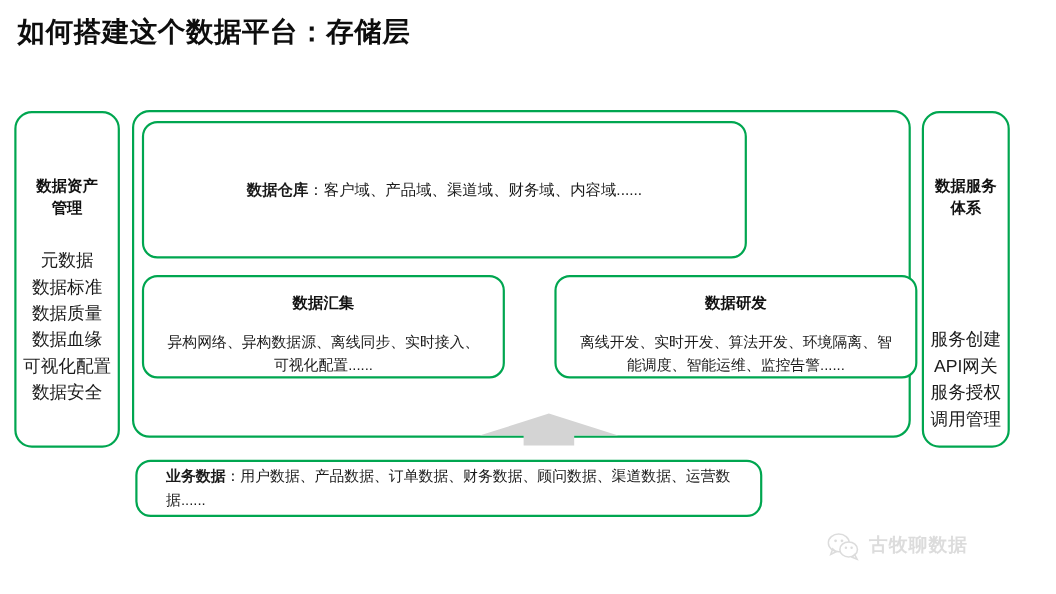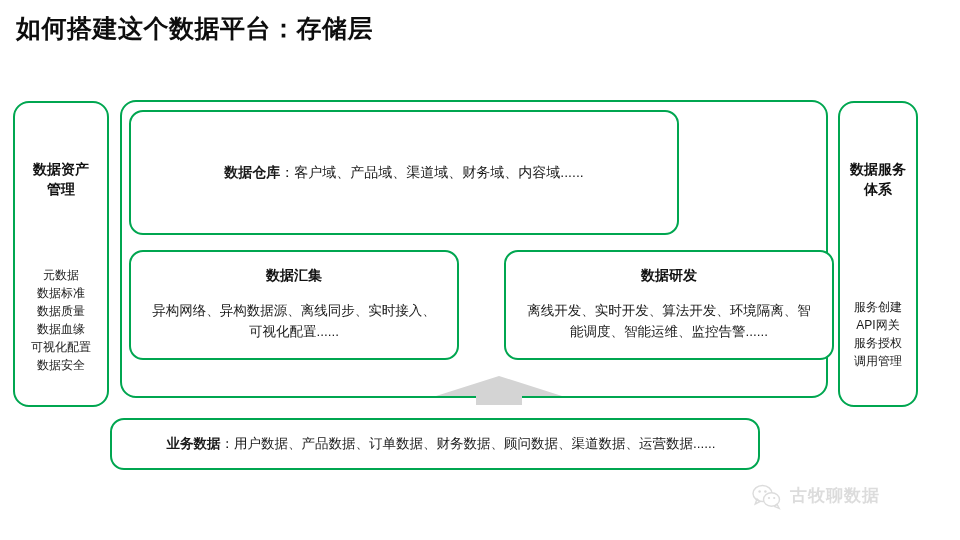--- a/index.html
+++ b/index.html
@@ -44,33 +44,32 @@
     align-items: center;
     text-align: center;
   }
   .pillar-title {
     font-size: 14px;
     font-weight: bold;
     line-height: 1.45;
     color: #111111;
   }
   .pillar-list {
-    font-size: 12px;
+    font-size: 16px;
     line-height: 1.5;
     color: #1a1a1a;
   }
   .pillar-list div { white-space: nowrap; }
 
   #pillar-left {
     left: 13px;
     top: 101px;
     width: 96px;
     height: 306px;
     border-radius: 16px;
-    gap: 40px;
   }
   #pillar-left .pillar-title { margin-top: 56px; }
   #pillar-left .pillar-list  { margin-top: 26px; }
 
   #pillar-right {
     left: 838px;
     top: 101px;
     width: 80px;
     height: 306px;
     border-radius: 16px;
@@ -102,21 +101,21 @@
     line-height: 1.6;
     color: #1a1a1a;
     text-align: center;
     padding: 0 14px;
   }
   .line-text b { font-weight: bold; }
 
   
   .midbox {
     top: 250px;
-    height: 110px;
+    height: 94px;
     padding: 0 18px;
     box-sizing: border-box;
     display: flex;
     flex-direction: column;
     align-items: center;
     justify-content: flex-start;
   }
   #collect-box { left: 129px;  width: 330px; }
   #develop-box { left: 504px;  width: 330px; }
 
@@ -138,23 +137,23 @@
   #flow-arrow {
     position: absolute;
     left: 434px;
     top: 374px;
     width: 130px;
     height: 32px;
   }
 
   
   #source-box {
-    left: 110px;
+    left: 123px;
     top: 418px;
-    width: 650px;
+    width: 570px;
     height: 52px;
     display: flex;
     align-items: center;
     justify-content: center;
   }
   #source-box .line-text {
     text-align: left;
     padding-left: 26px;
     font-size: 13.5px;
   }

